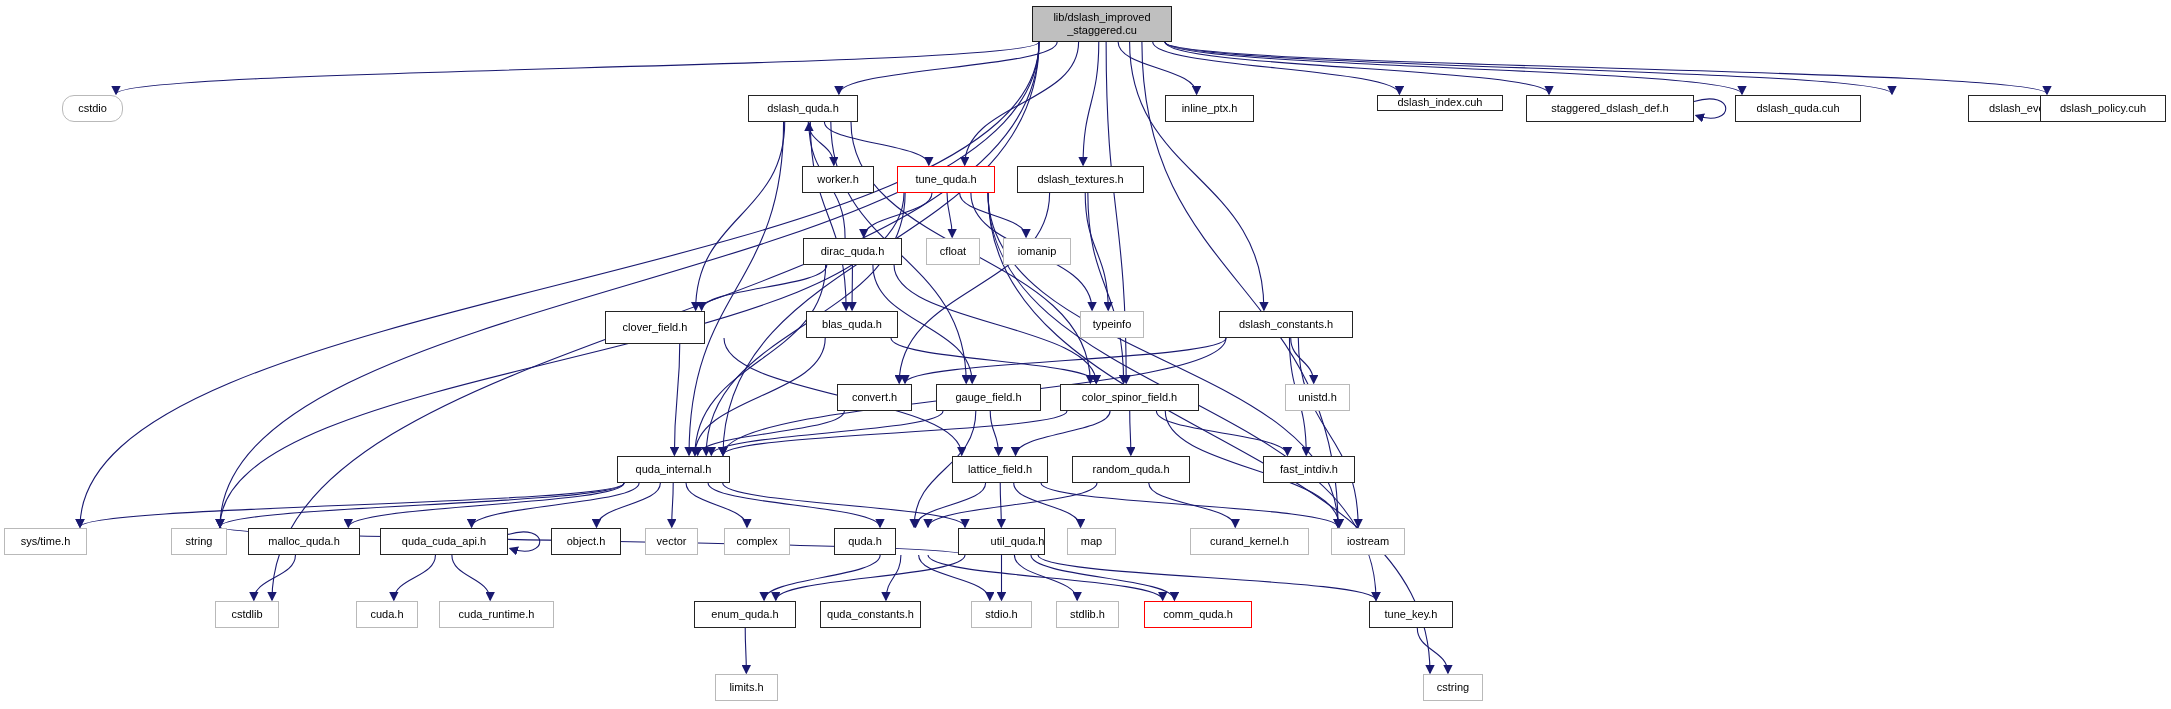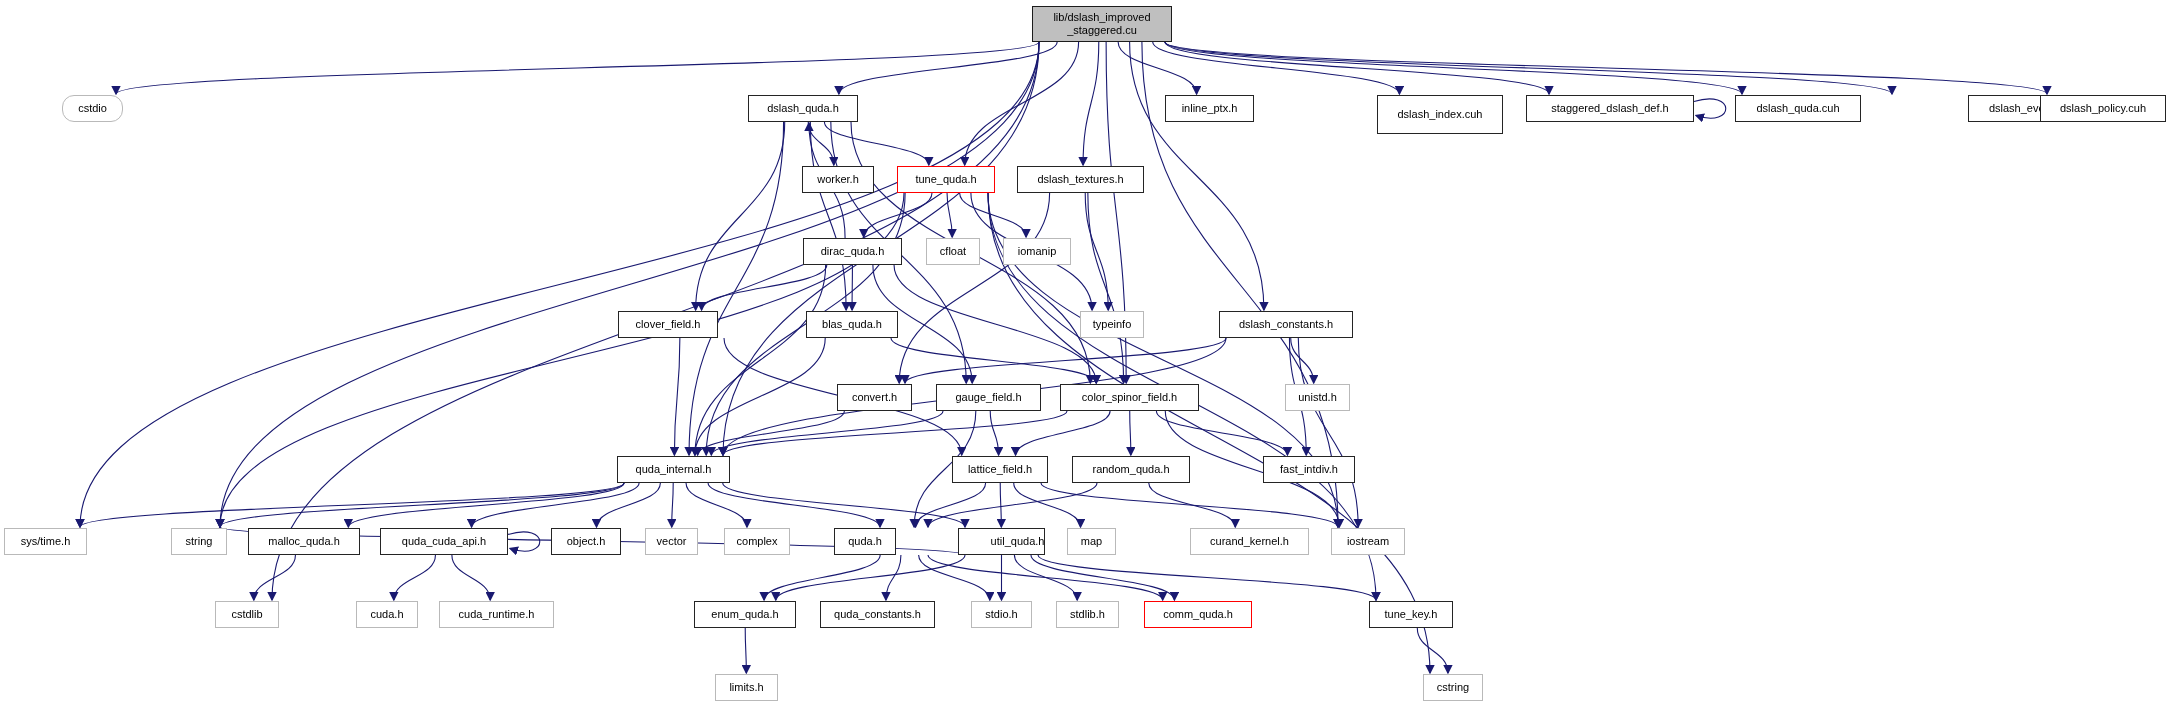--- a/index.html
+++ b/index.html
@@ -115,32 +115,32 @@
       <path d="M 965 555 C 965 541, 220 541, 220 527" fill="none" stroke="#191970" stroke-width="1.1" marker-end="url(#arr)"></path>
       <path d="M 745.225 628 C 745.225 650.5, 746.32 650.5, 746.32 673" fill="none" stroke="#191970" stroke-width="1.1" marker-end="url(#arr)"></path>
       <path d="M 1417.3 628 C 1417.3 650.5, 1447.96 650.5, 1447.96 673" fill="none" stroke="#191970" stroke-width="1.1" marker-end="url(#arr)"></path>
       <path d="M 1694 101.5 C 1736 88.5, 1736 128.5, 1696 115.5" fill="none" stroke="#191970" stroke-width="1.1" marker-end="url(#arr)"></path>
     </svg>
     <div class="node main" style="left: 1032px; top: 6px; width: 140px; height: 36px;"><span>lib/dslash_improved
 _staggered.cu</span></div>
     <div class="node sys" style="left: 62px; top: 95px; width: 61px; height: 27px; border-radius: 12px;"><span>cstdio</span></div>
     <div class="node doc" style="left: 748px; top: 95px; width: 110px; height: 27px;"><span>dslash_quda.h</span></div>
     <div class="node doc" style="left: 1165px; top: 95px; width: 89px; height: 27px;"><span>inline_ptx.h</span></div>
-    <div class="node doc" style="left: 1377px; top: 95px; width: 126px; height: 39px;"><span>dslash_index.cuh</span></div>
+    <div class="node doc" style="left: 1377px; top: 95px; width: 126px; height: 16px;"><span>dslash_index.cuh</span></div>
     <div class="node doc" style="left: 1526px; top: 95px; width: 168px; height: 27px;"><span>staggered_dslash_def.h</span></div>
     <div class="node doc" style="left: 1735px; top: 95px; width: 126px; height: 27px;"><span>dslash_quda.cuh</span></div>
     <div class="node doc" style="left: 1968px; top: 95px; width: 133px; height: 27px;"><span>dslash_events.cuh</span></div>
     <div class="node doc" style="left: 2040px; top: 95px; width: 126px; height: 27px;"><span>dslash_policy.cuh</span></div>
     <div class="node doc" style="left: 802px; top: 166px; width: 72px; height: 27px;"><span>worker.h</span></div>
     <div class="node red" style="left: 897px; top: 166px; width: 98px; height: 27px;"><span>tune_quda.h</span></div>
     <div class="node doc" style="left: 1017px; top: 166px; width: 127px; height: 27px;"><span>dslash_textures.h</span></div>
     <div class="node doc" style="left: 803px; top: 238px; width: 99px; height: 27px;"><span>dirac_quda.h</span></div>
     <div class="node sys" style="left: 926px; top: 238px; width: 54px; height: 27px;"><span>cfloat</span></div>
     <div class="node sys" style="left: 1003px; top: 238px; width: 68px; height: 27px;"><span>iomanip</span></div>
-    <div class="node doc" style="left: 618px; top: 311px; width: 100px; height: 27px;"><span>clover_field.h</span></div>
+    <div class="node doc" style="left: 605px; top: 311px; width: 100px; height: 33px;"><span>clover_field.h</span></div>
     <div class="node doc" style="left: 806px; top: 311px; width: 92px; height: 27px;"><span>blas_quda.h</span></div>
     <div class="node sys" style="left: 1080px; top: 311px; width: 64px; height: 27px;"><span>typeinfo</span></div>
     <div class="node doc" style="left: 1219px; top: 311px; width: 134px; height: 27px;"><span>dslash_constants.h</span></div>
     <div class="node doc" style="left: 837px; top: 384px; width: 75px; height: 27px;"><span>convert.h</span></div>
     <div class="node doc" style="left: 936px; top: 384px; width: 105px; height: 27px;"><span>gauge_field.h</span></div>
     <div class="node doc" style="left: 1060px; top: 384px; width: 139px; height: 27px;"><span>color_spinor_field.h</span></div>
     <div class="node sys" style="left: 1285px; top: 384px; width: 65px; height: 27px;"><span>unistd.h</span></div>
     <div class="node doc" style="left: 617px; top: 456px; width: 113px; height: 27px;"><span>quda_internal.h</span></div>
     <div class="node doc" style="left: 952px; top: 456px; width: 96px; height: 27px;"><span>lattice_field.h</span></div>
     <div class="node doc" style="left: 1072px; top: 456px; width: 118px; height: 27px;"><span>random_quda.h</span></div>
@@ -154,20 +154,20 @@
     <div class="node sys" style="left: 724px; top: 528px; width: 66px; height: 27px;"><span>complex</span></div>
     <div class="node doc" style="left: 834px; top: 528px; width: 62px; height: 27px;"><span>quda.h</span></div>
     <div class="node doc" style="left: 958px; top: 528px; width: 87px; height: 27px; padding-left: 32px;"><span>util_quda.h</span></div>
     <div class="node sys" style="left: 1067px; top: 528px; width: 49px; height: 27px;"><span>map</span></div>
     <div class="node sys" style="left: 1190px; top: 528px; width: 119px; height: 27px;"><span>curand_kernel.h</span></div>
     <div class="node sys" style="left: 1331px; top: 528px; width: 74px; height: 27px;"><span>iostream</span></div>
     <div class="node sys" style="left: 215px; top: 601px; width: 64px; height: 27px;"><span>cstdlib</span></div>
     <div class="node sys" style="left: 356px; top: 601px; width: 62px; height: 27px;"><span>cuda.h</span></div>
     <div class="node sys" style="left: 439px; top: 601px; width: 115px; height: 27px;"><span>cuda_runtime.h</span></div>
     <div class="node doc" style="left: 694px; top: 601px; width: 102px; height: 27px;"><span>enum_quda.h</span></div>
-    <div class="node doc" style="left: 820px; top: 601px; width: 115px; height: 27px;"><span>quda_constants.h</span></div>
+    <div class="node doc" style="left: 820px; top: 601px; width: 101px; height: 27px;"><span>quda_constants.h</span></div>
     <div class="node sys" style="left: 971px; top: 601px; width: 61px; height: 27px;"><span>stdio.h</span></div>
     <div class="node sys" style="left: 1056px; top: 601px; width: 63px; height: 27px;"><span>stdlib.h</span></div>
     <div class="node red" style="left: 1144px; top: 601px; width: 108px; height: 27px;"><span>comm_quda.h</span></div>
     <div class="node doc" style="left: 1369px; top: 601px; width: 84px; height: 27px;"><span>tune_key.h</span></div>
     <div class="node sys" style="left: 715px; top: 674px; width: 63px; height: 27px;"><span>limits.h</span></div>
     <div class="node sys" style="left: 1423px; top: 674px; width: 60px; height: 27px;"><span>cstring</span></div>
   </div>
 
 </body></html>

